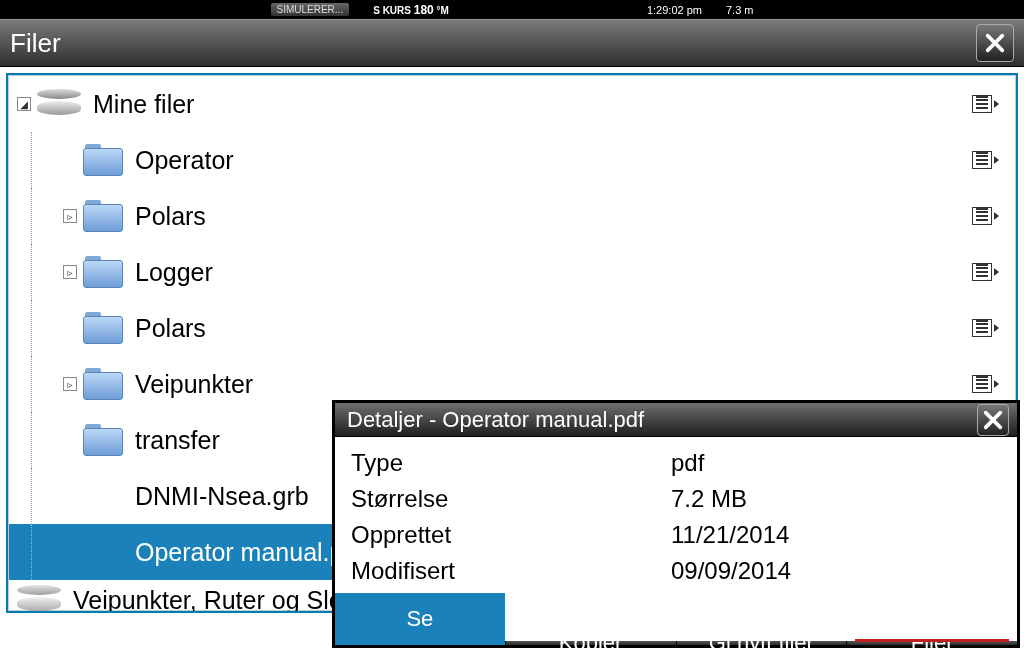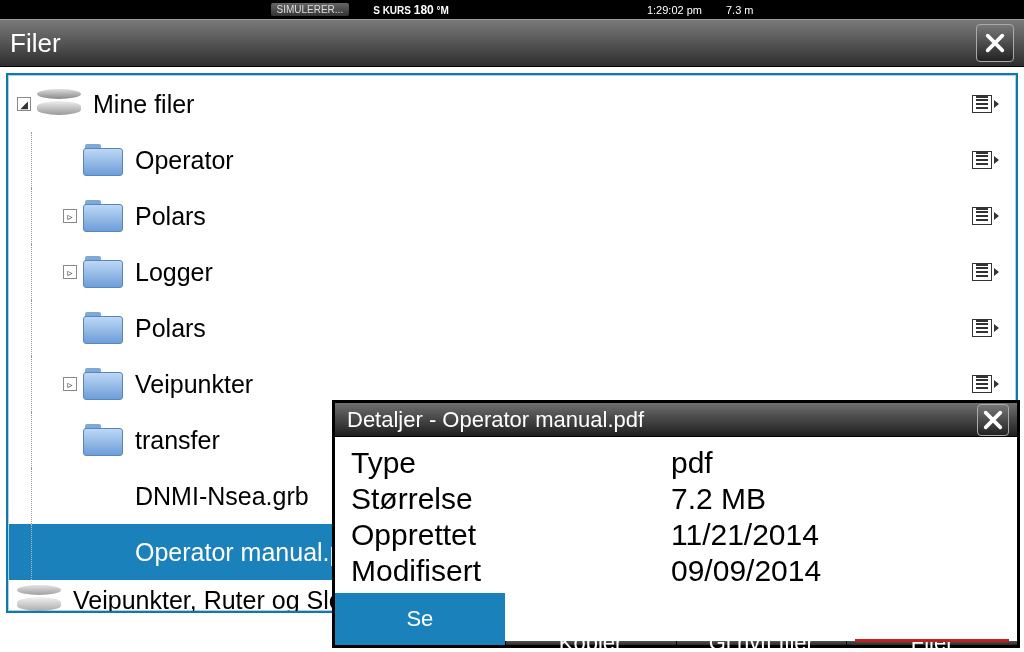--- a/index.html
+++ b/index.html
@@ -87,21 +87,21 @@
     height:42px;
     background:linear-gradient(#707070 0%, #4a4a4a 45%, #1f1f1f 100%);
     display:flex; align-items:center; justify-content:space-between;
     padding:0 8px; border-bottom:1px solid #000;
   }
   .modal-title .t { color:#fff; font-size:22px; font-weight:500; padding-left:4px;}
   .modal-title .closebtn{width:32px;height:32px;}
   .modal-body {
     flex:1; background:#fff; padding:8px 16px 4px 16px;
   }
-  .prop { display:flex; font-size:30px; line-height:36px; }
+  .prop { display:flex; font-size:24px; line-height:36px; }
   .prop .k { width:320px; }
   .modal-actions {
     height:52px; display:flex;
   }
   .modal-actions .btn {
     flex:1; display:flex; align-items:center; justify-content:center;
     color:#fff; font-size:22px; cursor:pointer; position:relative;
   }
   .btn.primary { background:#1b81bb; }
   .btn.dark { background:linear-gradient(#555,#2a2a2a); border-left:1px solid #000; position:relative;margin-top:48px;}

